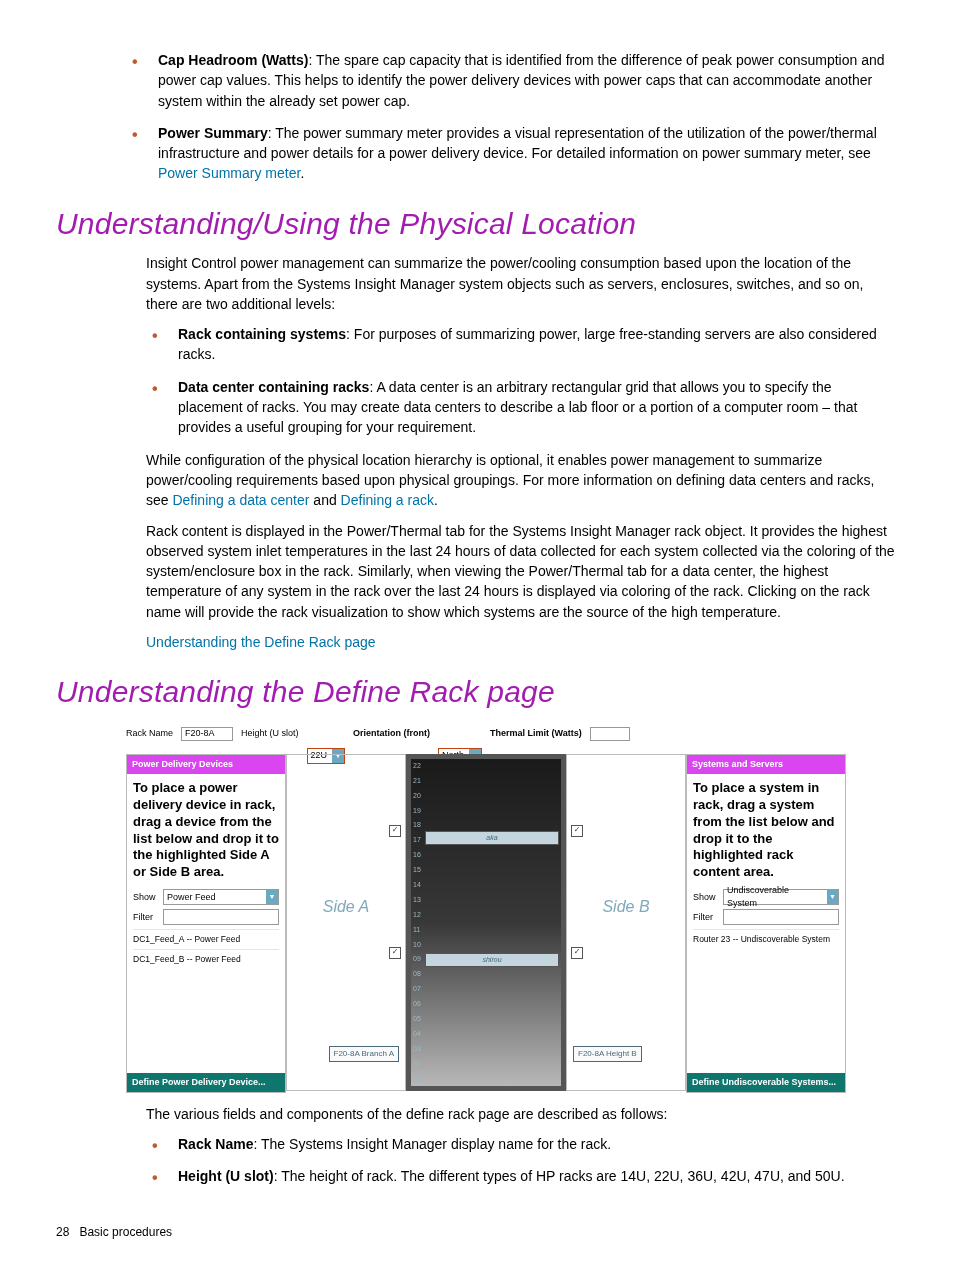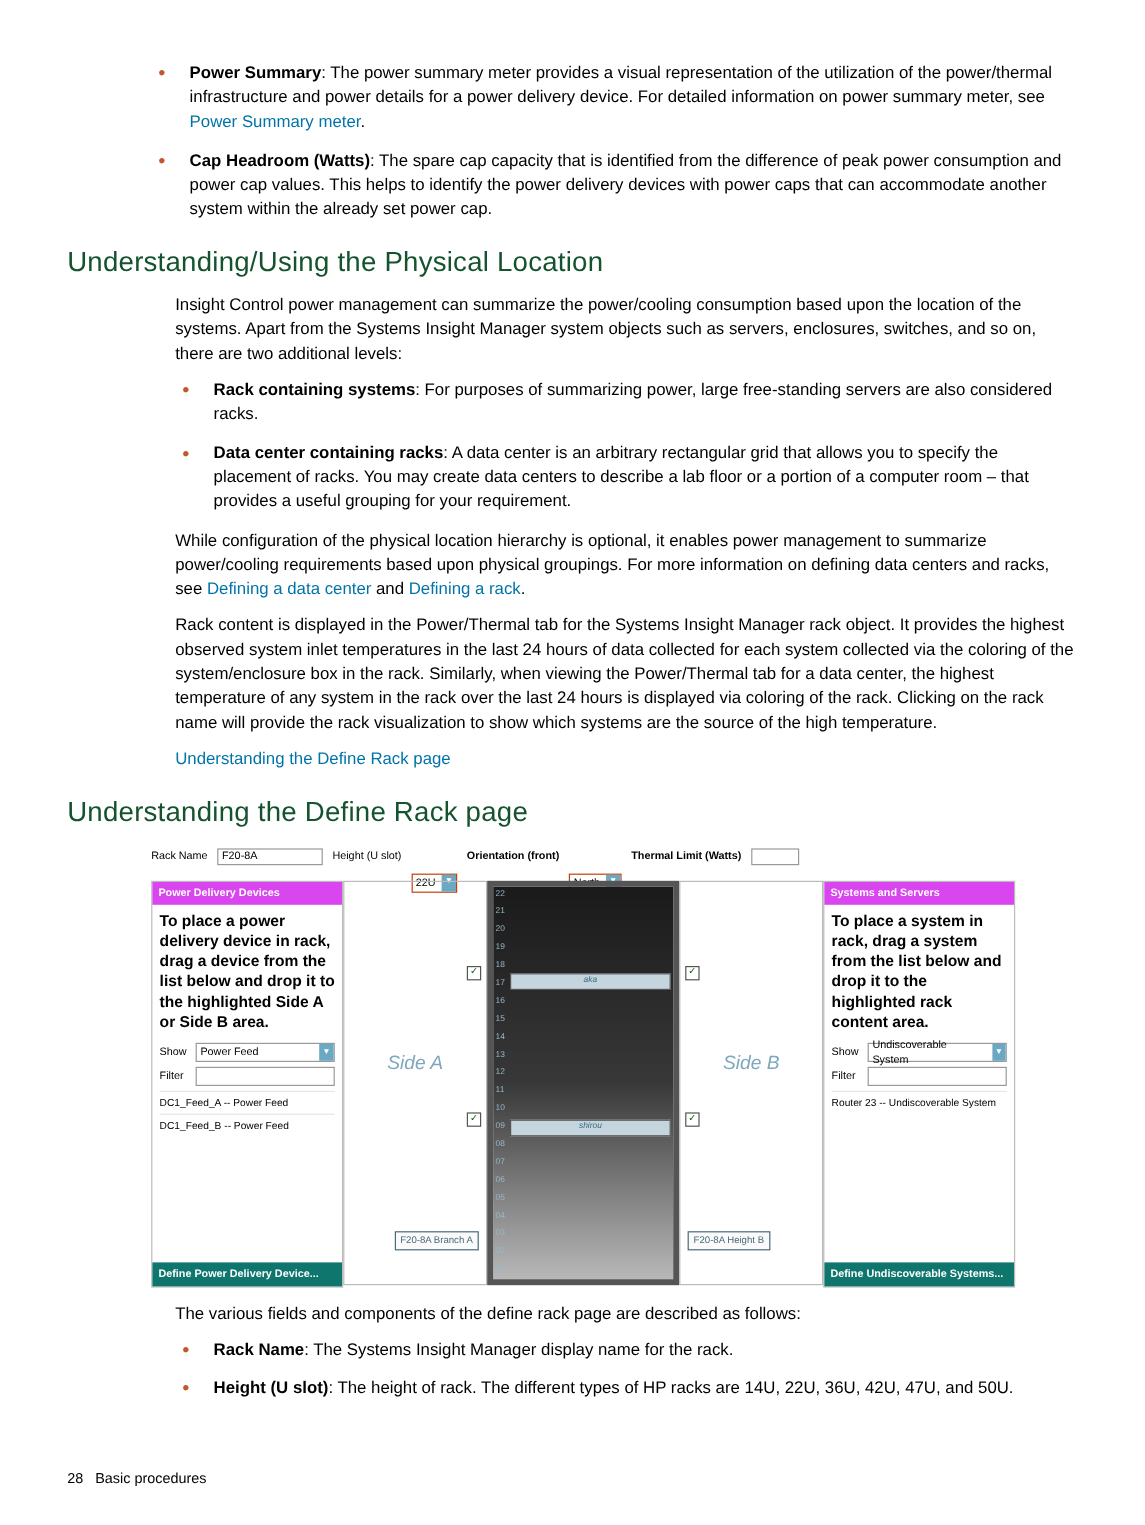--- a/index.html
+++ b/index.html
@@ -36,24 +36,25 @@
     content: "•";
     position: absolute;
     left: 6px;
     top: 0;
     color: #c05a2c;
     font-size: 16px;
     font-weight: bold;
   }
   h2.section {
     font-weight: normal;
-    color: #14532d;
-    font-size: 23px;
+    color: #a21caf;
+    font-size: 30px;
     margin: 18px 0 8px 0;
     letter-spacing: 0.2px;
+    font-style: italic;
   }
   p.body {
     margin: 0 0 10px 0;
   }
   .para-wrap { margin-left:90px; }
   .link { color: #0073a8; }
   .bold { font-weight: bold; }
   .figure {
     margin: 10px 0 10px 70px;
     width: 720px;
@@ -246,24 +247,24 @@
   }
 </style>
 </head>
 <body>
 
 <div class="page">
 
   <div class="content-block">
     <ul class="bullets">
       <li>
+        <span class="bold">Cap Headroom (Watts)</span><span>: The spare cap capacity that is identified from the difference of peak power consumption and power cap values. This helps to identify the power delivery devices with power caps that can accommodate another system within the already set power cap.</span>
+      </li>
+      <li>
         <span class="bold">Power Summary</span><span>: The power summary meter provides a visual representation of the utilization of the power/thermal infrastructure and power details for a power delivery device. For detailed information on power summary meter, see </span><span class="link">Power Summary meter</span><span>.</span>
-      </li>
-      <li>
-        <span class="bold">Cap Headroom (Watts)</span><span>: The spare cap capacity that is identified from the difference of peak power consumption and power cap values. This helps to identify the power delivery devices with power caps that can accommodate another system within the already set power cap.</span>
       </li>
     </ul>
   </div>
 
   <h2 class="section">Understanding/Using the Physical Location</h2>
 
   <div class="para-wrap">
     <p class="body">Insight Control power management can summarize the power/cooling consumption based upon the location of the systems. Apart from the Systems Insight Manager system objects such as servers, enclosures, switches, and so on, there are two additional levels:</p>
     <ul class="bullets">
       <li>
@@ -280,21 +281,21 @@
     <p class="body"><span class="link">Understanding the Define Rack page</span></p>
   </div>
 
   <h2 class="section">Understanding the Define Rack page</h2>
 
   <div class="figure">
     <div class="rack-fig">
 
       <div class="top-controls">
         <span class="tc-lbl">Rack Name</span>
-        <span class="tc-input" style="width:88px">F20-8A</span>
+        <span class="tc-input" style="width:52px">F20-8A</span>
         <span class="tc-lbl">Height (U slot)</span>
         <span class="tc-select">
             <span style="padding:0 3px">22U</span>
             <span class="arrow">▼</span>
           </span>
         <span class="tc-lbl bold">Orientation (front)</span>
         <span class="tc-select">
             <span style="padding:0 3px">North</span>
             <span class="arrow">▼</span>
           </span>

